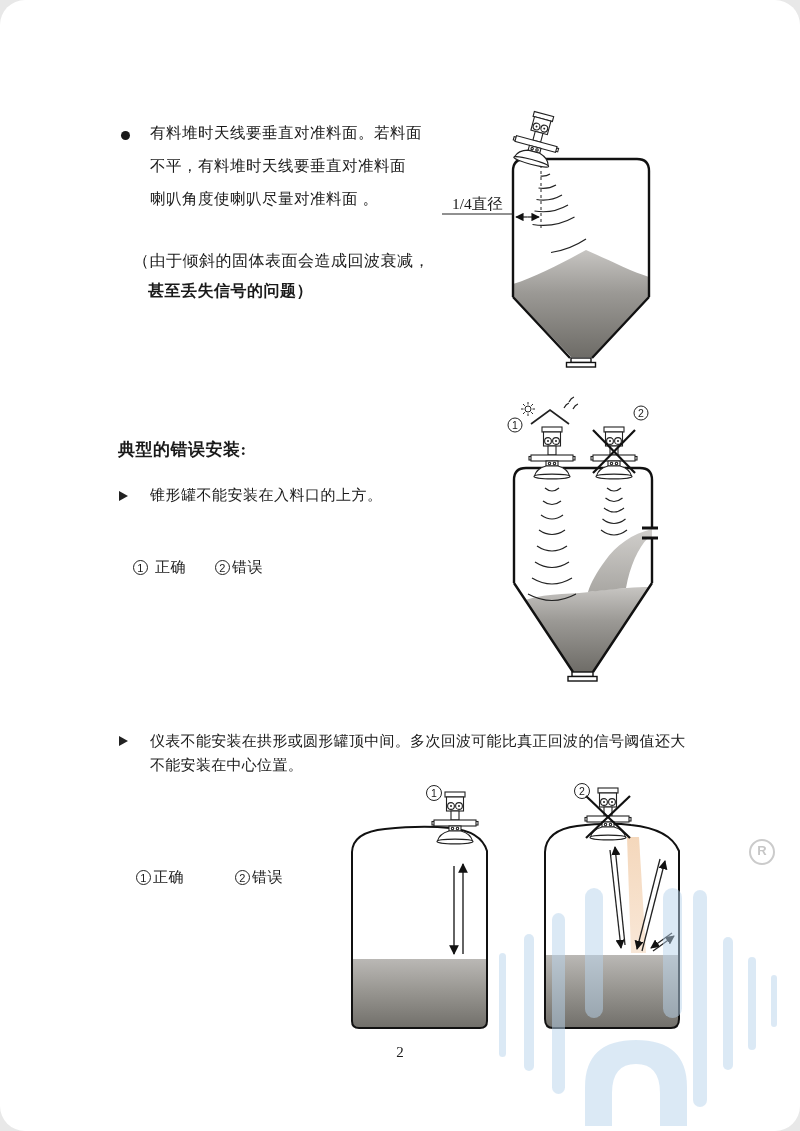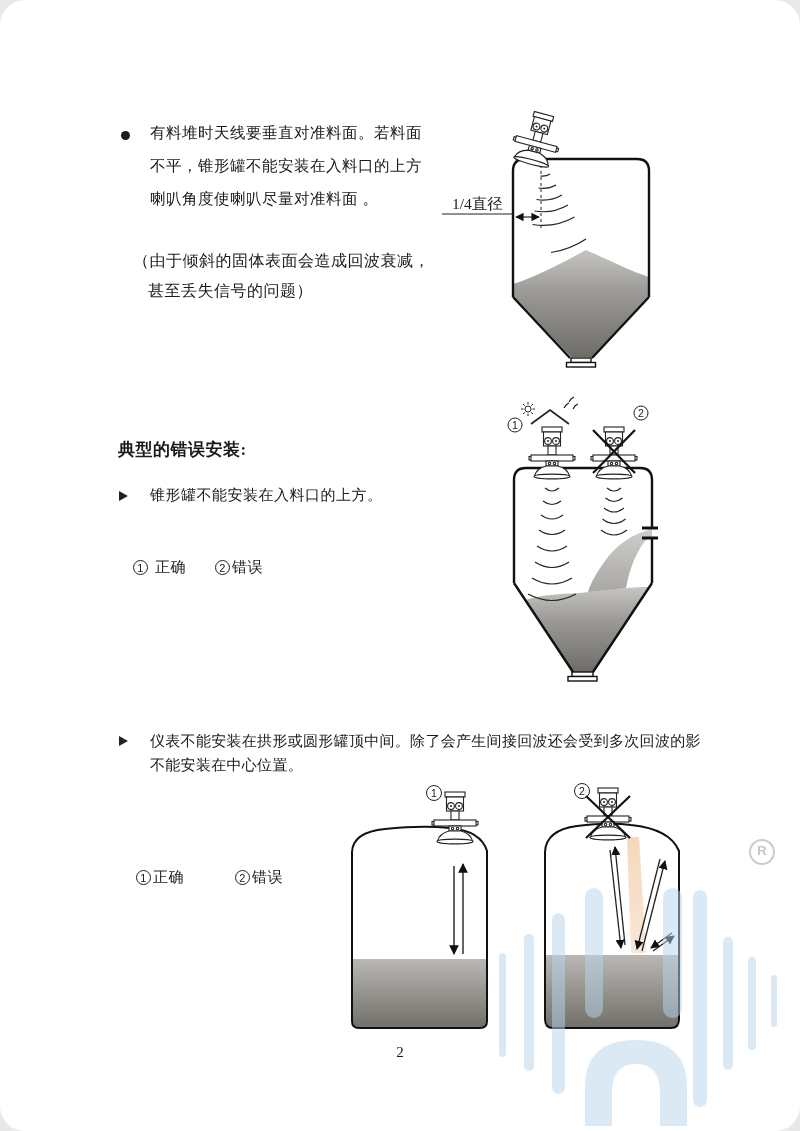--- a/index.html
+++ b/index.html
@@ -40,26 +40,26 @@
   .digit{font-family:"Liberation Sans",sans-serif;font-size:10.5px;}
 </style>
 </head>
 <body>
 
 <div class="page">
 
   <div class="abs bullet-dot" style="left:121px;top:131px;"></div>
   <div class="abs para" style="left:150px;top:116px;">
     <div class="line">有料堆时天线要垂直对准料面。若料面</div>
-    <div class="line">不平，锥形罐不能安装在入料口的上方</div>
+    <div class="line">不平，有料堆时天线要垂直对准料面</div>
     <div class="line">喇叭角度使喇叭尽量对准料面 。</div>
   </div>
   <div class="abs note" style="left:133px;top:246px;">
     <div class="line">（由于倾斜的固体表面会造成回波衰减，</div>
-    <div class="line" style="margin-left:15px;">甚至丢失信号的问题）</div>
+    <div class="line" style="margin-left:15px;font-weight:bold;">甚至丢失信号的问题）</div>
   </div>
 
   <svg class="abs" style="left:440px;top:100px;" width="260" height="290" viewBox="0 0 260 290">
     <defs>
       <marker id="mA" viewBox="0 0 10 10" refX="9" refY="5" markerWidth="7" markerHeight="7" orient="auto-start-reverse">
         <path d="M0,0 L10,5 L0,10 Z" fill="#111"></path>
       </marker>
       <linearGradient id="gpile" x1="0" y1="0" x2="0" y2="1">
         <stop offset="0%" stop-color="#c7c5c2"></stop>
           <stop offset="40%" stop-color="#9b9995"></stop>
@@ -188,21 +188,21 @@
       <text class="digit" x="85" y="48.8" text-anchor="middle">1</text>
     </g>
     <g>
       <circle cx="211" cy="33" r="7" fill="none" stroke="#222" stroke-width="1"></circle>
       <text class="digit" x="211" y="36.8" text-anchor="middle">2</text>
     </g>
   </svg>
 
   <div class="abs tri" style="left:119px;top:736px;"></div>
   <div class="abs s3para" style="left:150px;top:730px;">
-    <div class="line">仪表不能安装在拱形或圆形罐顶中间。除了会产生间接回波还会受到多次回波的影</div>
+    <div class="line">仪表不能安装在拱形或圆形罐顶中间。多次回波可能比真正回波的信号阈值还大</div>
     <div class="line">不能安装在中心位置。</div>
   </div>
   <div class="abs legend" style="left:136px;top:868px;">
     <span class="circ">1</span>
     <span style="margin-left:2px;">正确</span>
     <span class="circ" style="margin-left:51px;">2</span>
     <span style="margin-left:2px;">错误</span>
   </div>
 
   <svg class="abs" style="left:340px;top:782px;" width="160" height="252" viewBox="0 0 160 252">

